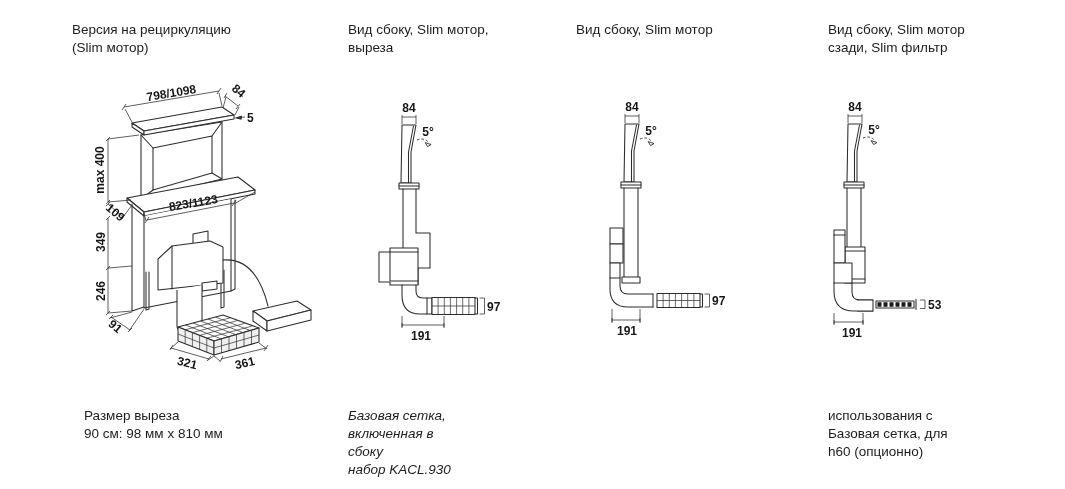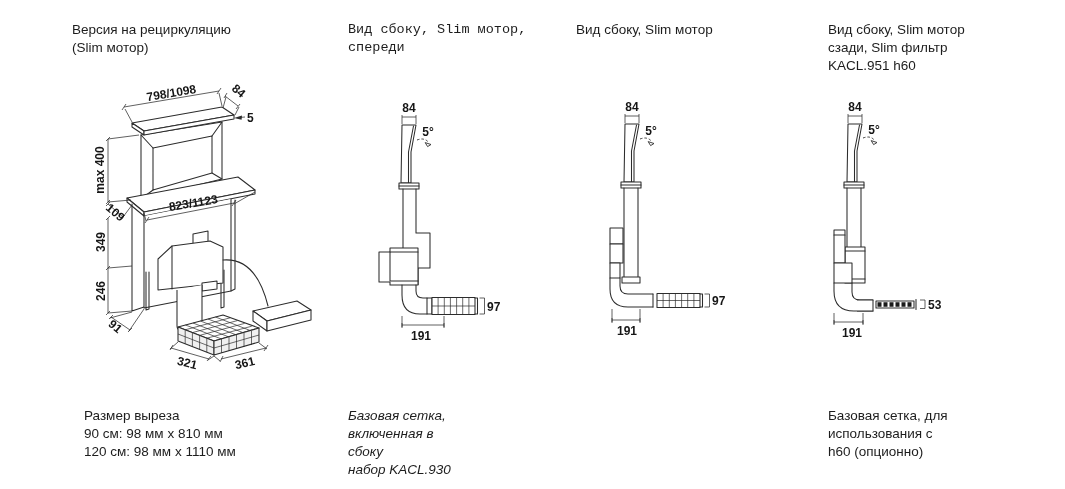--- a/index.html
+++ b/index.html
@@ -21,31 +21,30 @@
 </style>
 </head>
 <body>
 
 <div class="canvas">
 
   <div class="col-title" style="left:72px;top:21px;">
     <div>Версия на рециркуляцию</div>
     <div>(Slim мотор)</div>
   </div>
-  <div class="col-title" style="left:348px;top:21px;font-family:Liberation Mono, monospace;">
+  <div class="col-title" style="left:348px;top:21px;">
     <div>Вид сбоку, Slim мотор,</div>
-    <div>спереди</div>
+    <div>выреза</div>
   </div>
   <div class="col-title" style="left:576px;top:21px;">
     <div>Вид сбоку, Slim мотор</div>
   </div>
   <div class="col-title" style="left:828px;top:21px;">
     <div>Вид сбоку, Slim мотор</div>
     <div>сзади, Slim фильтр</div>
-    <div>KACL.951 h60</div>
   </div>
 
   <svg style="left:75px;top:78px;" width="240" height="310" viewBox="0 0 240 310">
     <g>
 
       <path class="fw" d="M66,57 L147,44 L147,101 L66,121 Z"></path>
       <path class="fw" d="M78,70 L137,58 L137,95 L78,112 Z"></path>
       <path class="ol" d="M66,57 L78,70 M147,44 L137,58 M147,101 L137,95 M66,121 L78,112"></path>
 
       <path class="fw" d="M57,45 L147,29 L159,37 L69,53 Z"></path>
@@ -210,27 +209,26 @@
       <path class="dl" d="M90,205 L95,205 M90,213.5 L95,213.5 M95,205 L95,213.5"></path>
       <text x="98" y="214">53</text>
       <path class="dl" d="M4,218 L4,230 M33,218 L33,230 M4,227 L33,227 M4,225 L4,229 M33,225 L33,229"></path>
       <text x="22" y="242" text-anchor="middle">191</text>
     </g>
   </svg>
 
   <div class="col-caption" style="left:84px;top:407px;">
     <div>Размер выреза</div>
     <div>90 см: 98 мм x 810 мм</div>
-    <div>120 см: 98 мм x 1110 мм</div>
   </div>
   <div class="col-caption" style="left:348px;top:407px;font-style:italic;">
     <div>Базовая сетка,</div>
     <div>включенная в</div>
     <div>сбоку</div>
     <div>набор KACL.930</div>
   </div>
   <div class="col-caption" style="left:828px;top:407px;">
+    <div>использования с</div>
     <div>Базовая сетка, для</div>
-    <div>использования с</div>
     <div>h60 (опционно)</div>
   </div>
 
 </div>
 
 </body></html>

